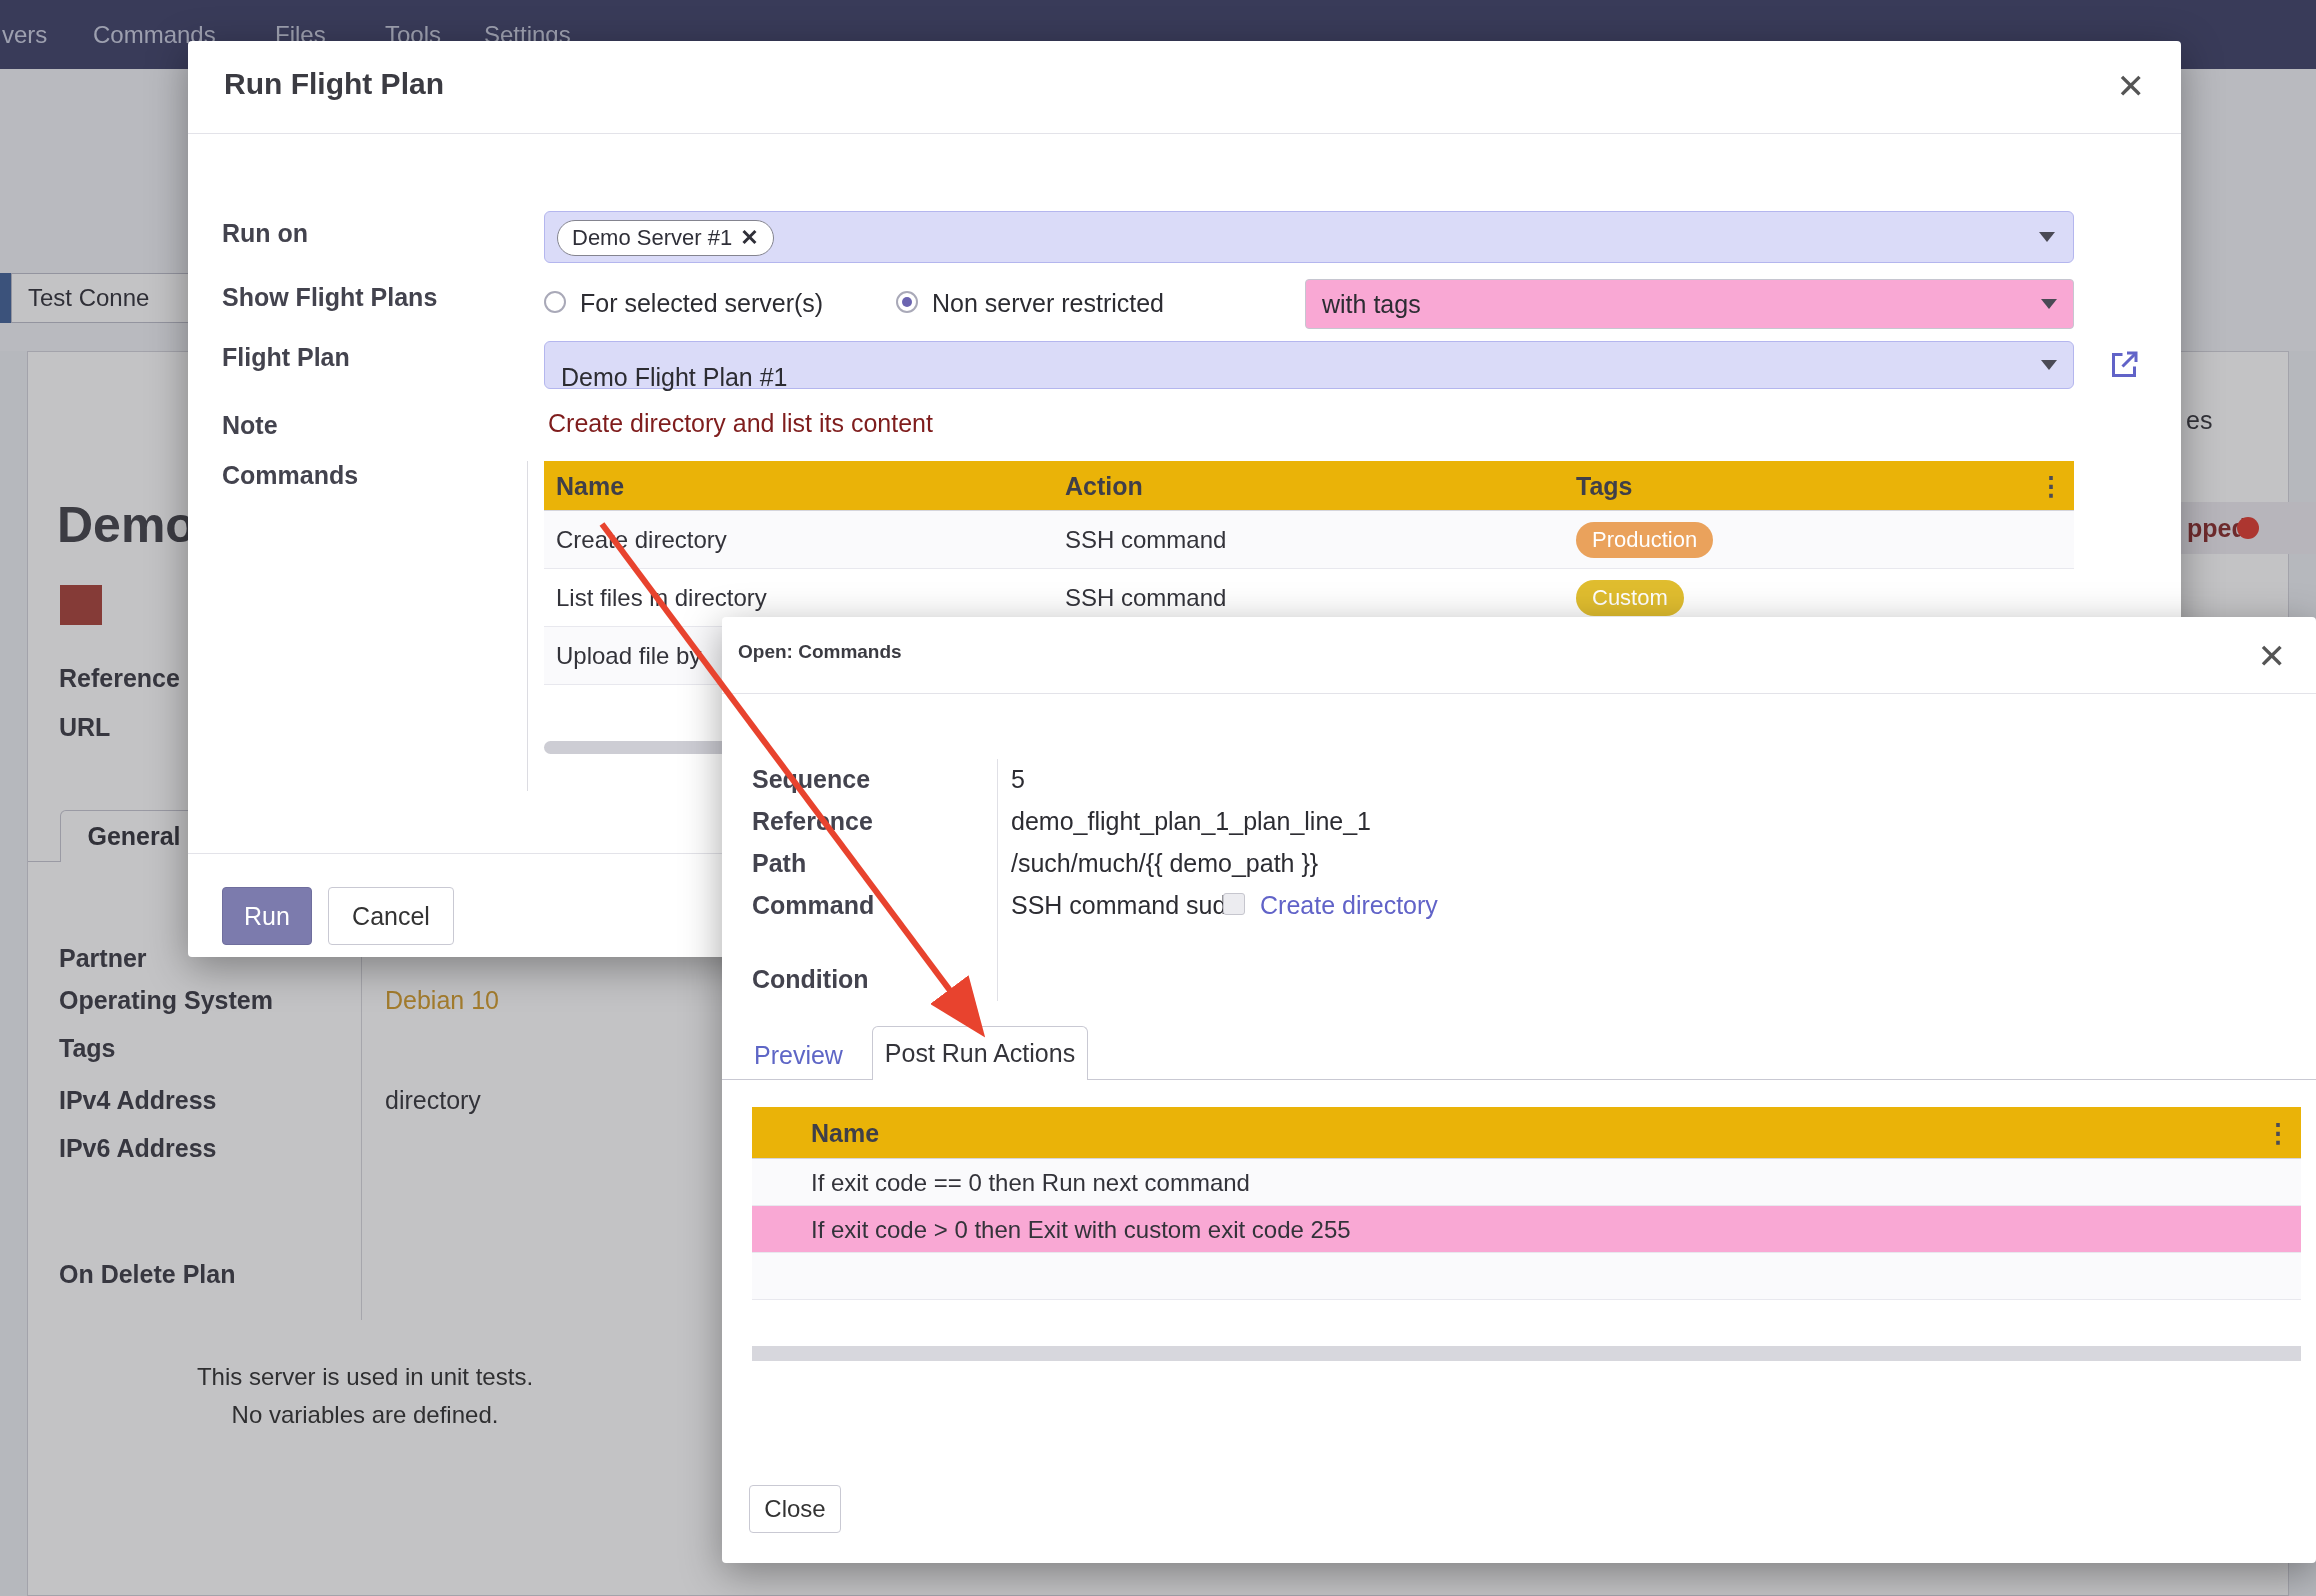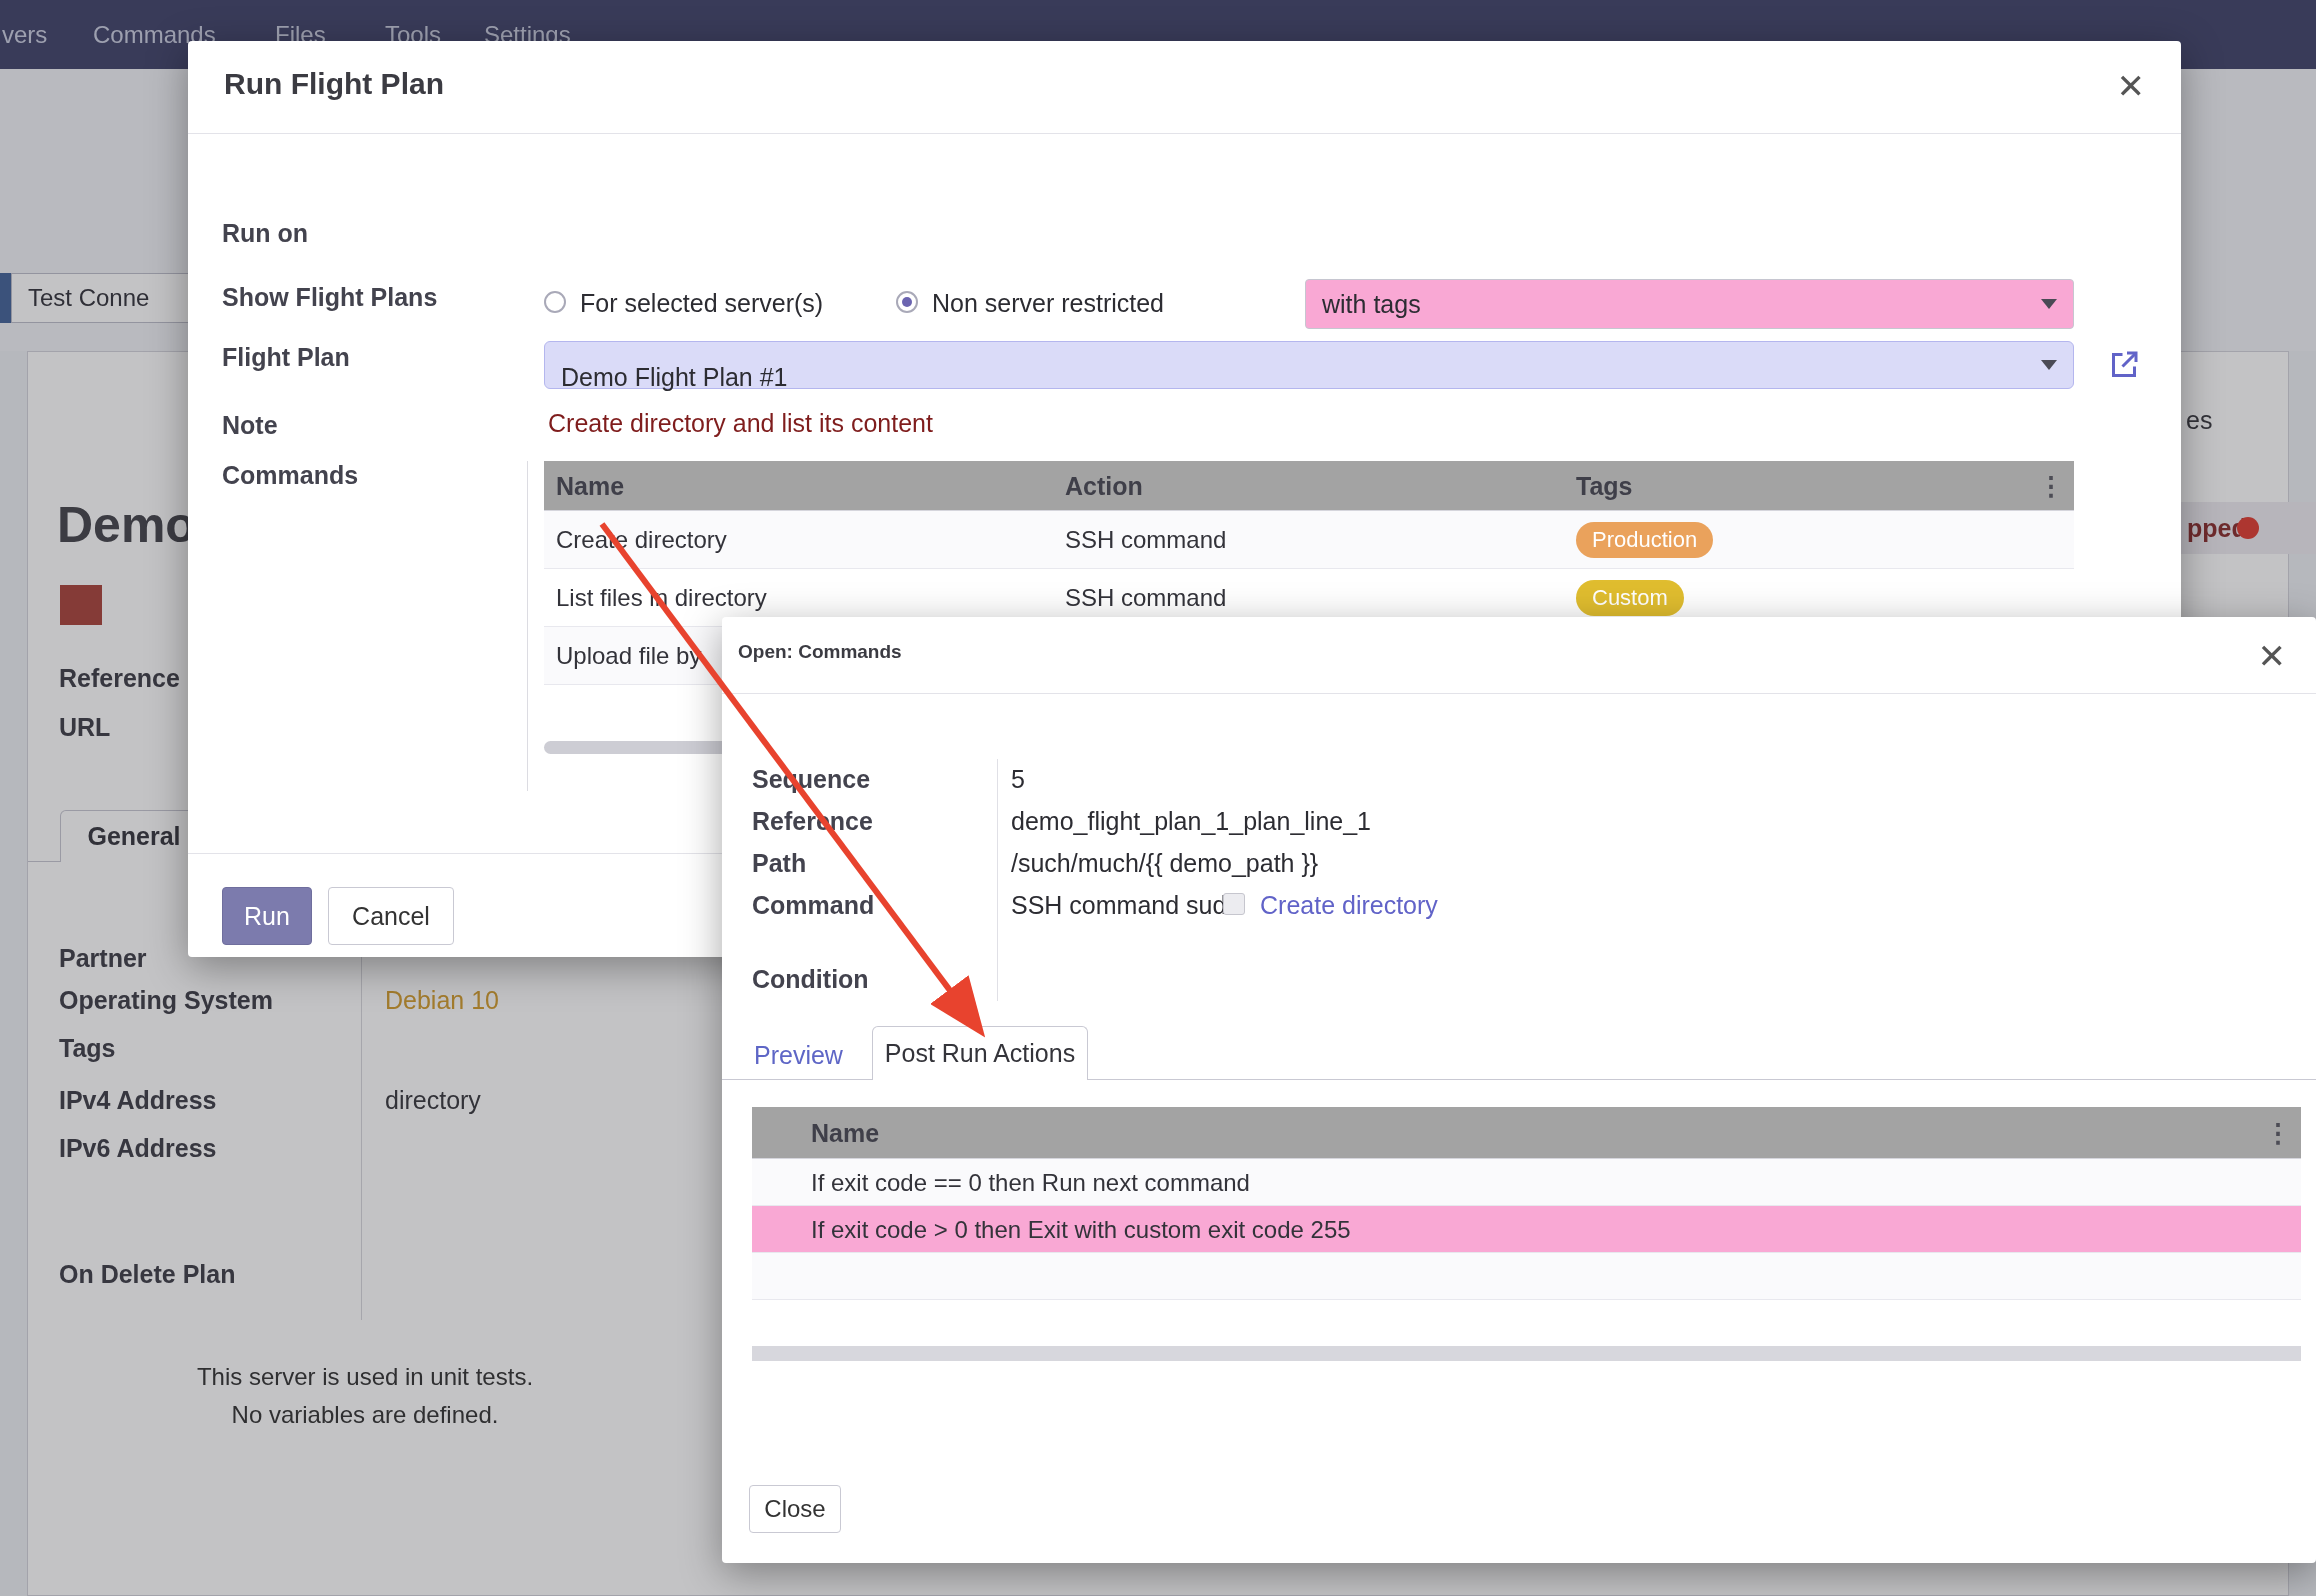--- a/index.html
+++ b/index.html
@@ -54,21 +54,21 @@
   .caret { position:absolute; width:0; height:0; border-left:8px solid transparent; border-right:8px solid transparent; border-top:10px solid #4a4a55; }
 
   .pill-tag { position:absolute; left:12px; top:8px; height:36px; background:#fff; border:1px solid #84848f; border-radius:18px; font-size:22px; color:#2f2f38; line-height:34px; padding:0 14px; }
   .pill-x { font-weight:bold; margin-left:8px; cursor:pointer; }
 
   .radio { position:absolute; width:22px; height:22px; border-radius:50%; border:2px solid #a9a9b8; background:#fff; }
   .radio .dot { position:absolute; left:4px; top:4px; width:10px; height:10px; border-radius:50%; background:#6b64b0; }
 
   .white-select { position:absolute; background:#f9a8d4; border:1px solid #c6c6d0; border-radius:4px; }
 
-  .tbl-header { position:absolute; background:#a3a3a3; border-bottom:1px solid #d5d5dc;padding-left:8px; }
+  .tbl-header { position:absolute; background:#eab308; border-bottom:1px solid #d5d5dc;padding-left:8px; }
   .tbl-row { position:absolute; border-bottom:1px solid #e8e8ee; }
   .cell { position:absolute; font-size:24px; color:#33333a; }
   .hcell { position:absolute; font-size:25px; font-weight:bold; color:#3f3f49; }
   .kebab { position:absolute; font-size:26px; font-weight:bold; color:#4c4c55; cursor:pointer; }
 
   .btn { position:absolute; border-radius:4px; font-size:25px; text-align:center; cursor:pointer; font-family:inherit; }
   .btn-primary { background:#7c7bad; border:1px solid #6f6e9d; color:#fff; }
   .btn-default { background:#fff; border:1px solid #c9c9d3; color:#333; }
 
   .scroll-thumb { position:absolute; background:#cdcdd4; border-radius:7px; }
@@ -135,20 +135,26 @@
   <div class="modal-title" style="left:36px; top:26px; font-size:30px;">Run Flight Plan</div>
   <div class="modal-close" style="right:36px; top:28px;">✕</div>
   <div class="hline" style="left:0; top:92px; width:1993px;"></div>
 
   <div class="lbl" style="left:34px; top:178px;">Run on</div>
   <div class="lbl" style="left:34px; top:242px;">Show Flight Plans</div>
   <div class="lbl" style="left:34px; top:302px;">Flight Plan</div>
   <div class="lbl" style="left:34px; top:370px;">Note</div>
   <div class="lbl" style="left:34px; top:420px;">Commands</div>
 
+  <div class="lavender" style="left:356px; top:170px; width:1530px; height:52px;">
+    <span class="pill-tag">
+      <span>Demo Server #1</span><span class="pill-x">✕</span>
+    </span>
+    <span class="caret" style="right:18px; top:20px;"></span>
+  </div>
 
   <span class="radio" style="left:356px; top:250px;"></span>
   <div class="val" style="left:392px; top:248px;">For selected server(s)</div>
   <span class="radio" style="left:708px; top:250px;">
       <span class="dot"></span>
     </span>
   <div class="val" style="left:744px; top:248px;">Non server restricted</div>
   <div class="white-select" style="left:1117px; top:238px; width:769px; height:50px;">
     <span class="val" style="left:16px; top:10px;">with tags</span>
     <span class="caret" style="right:16px; top:19px;"></span>

